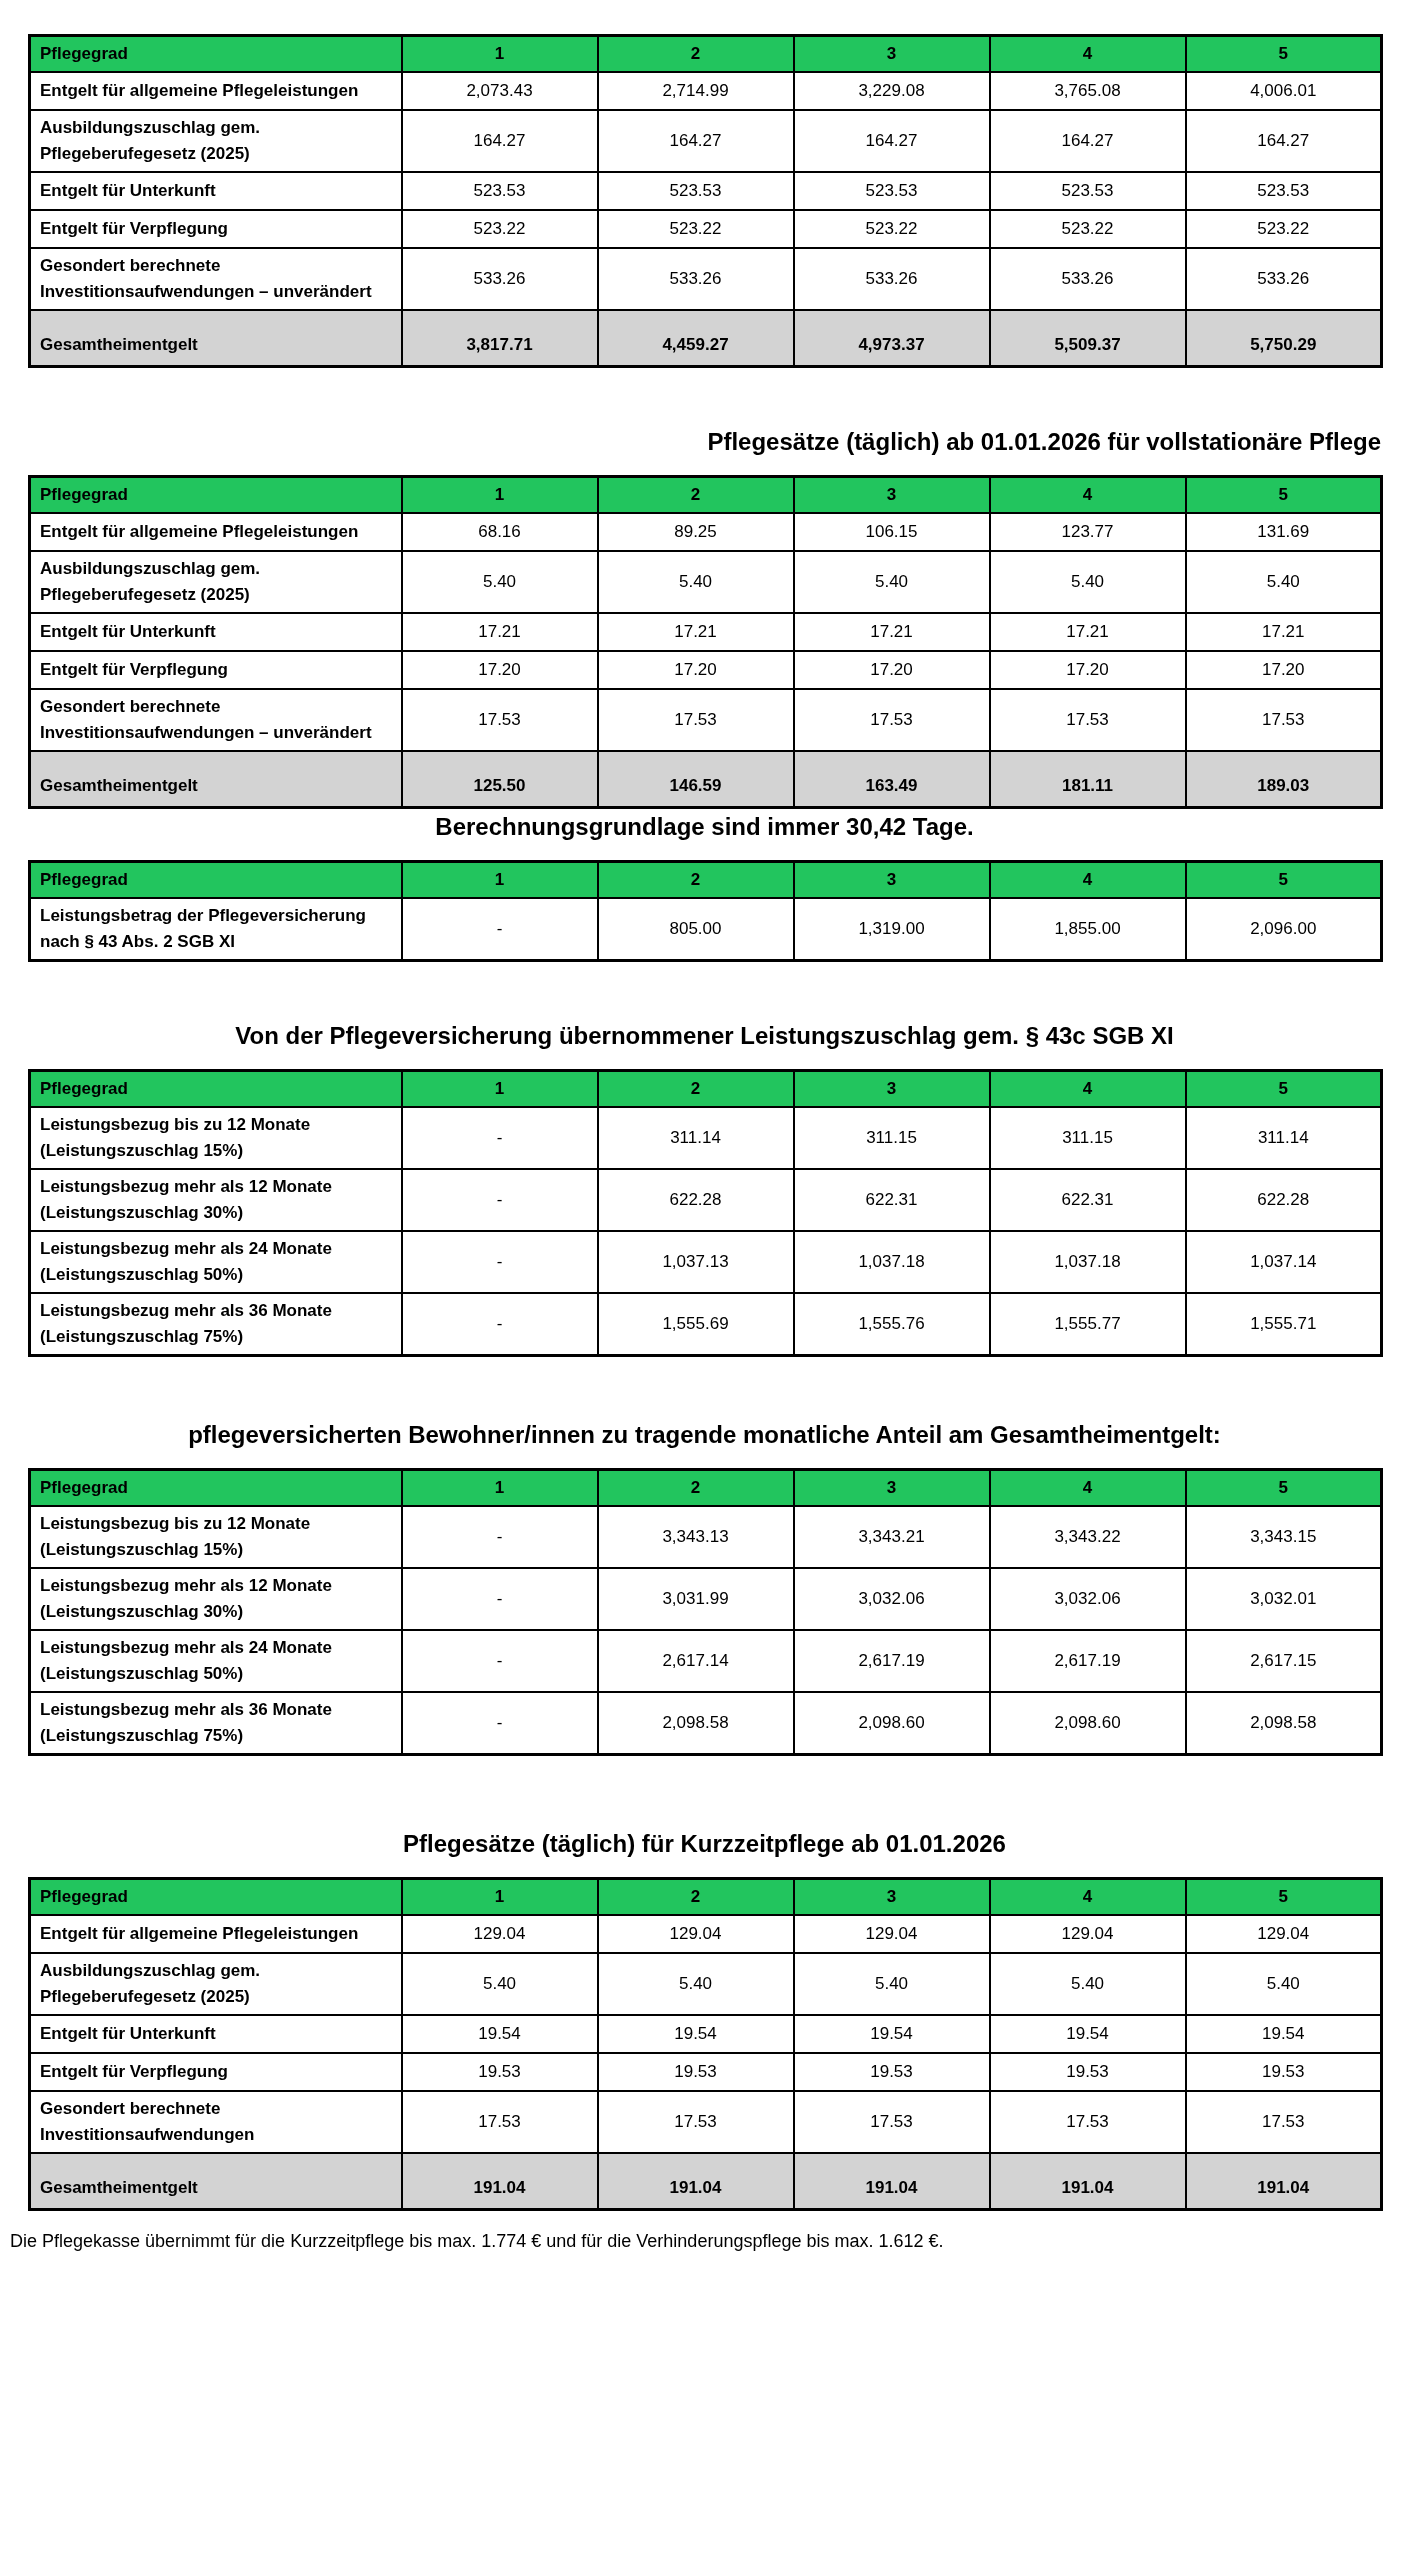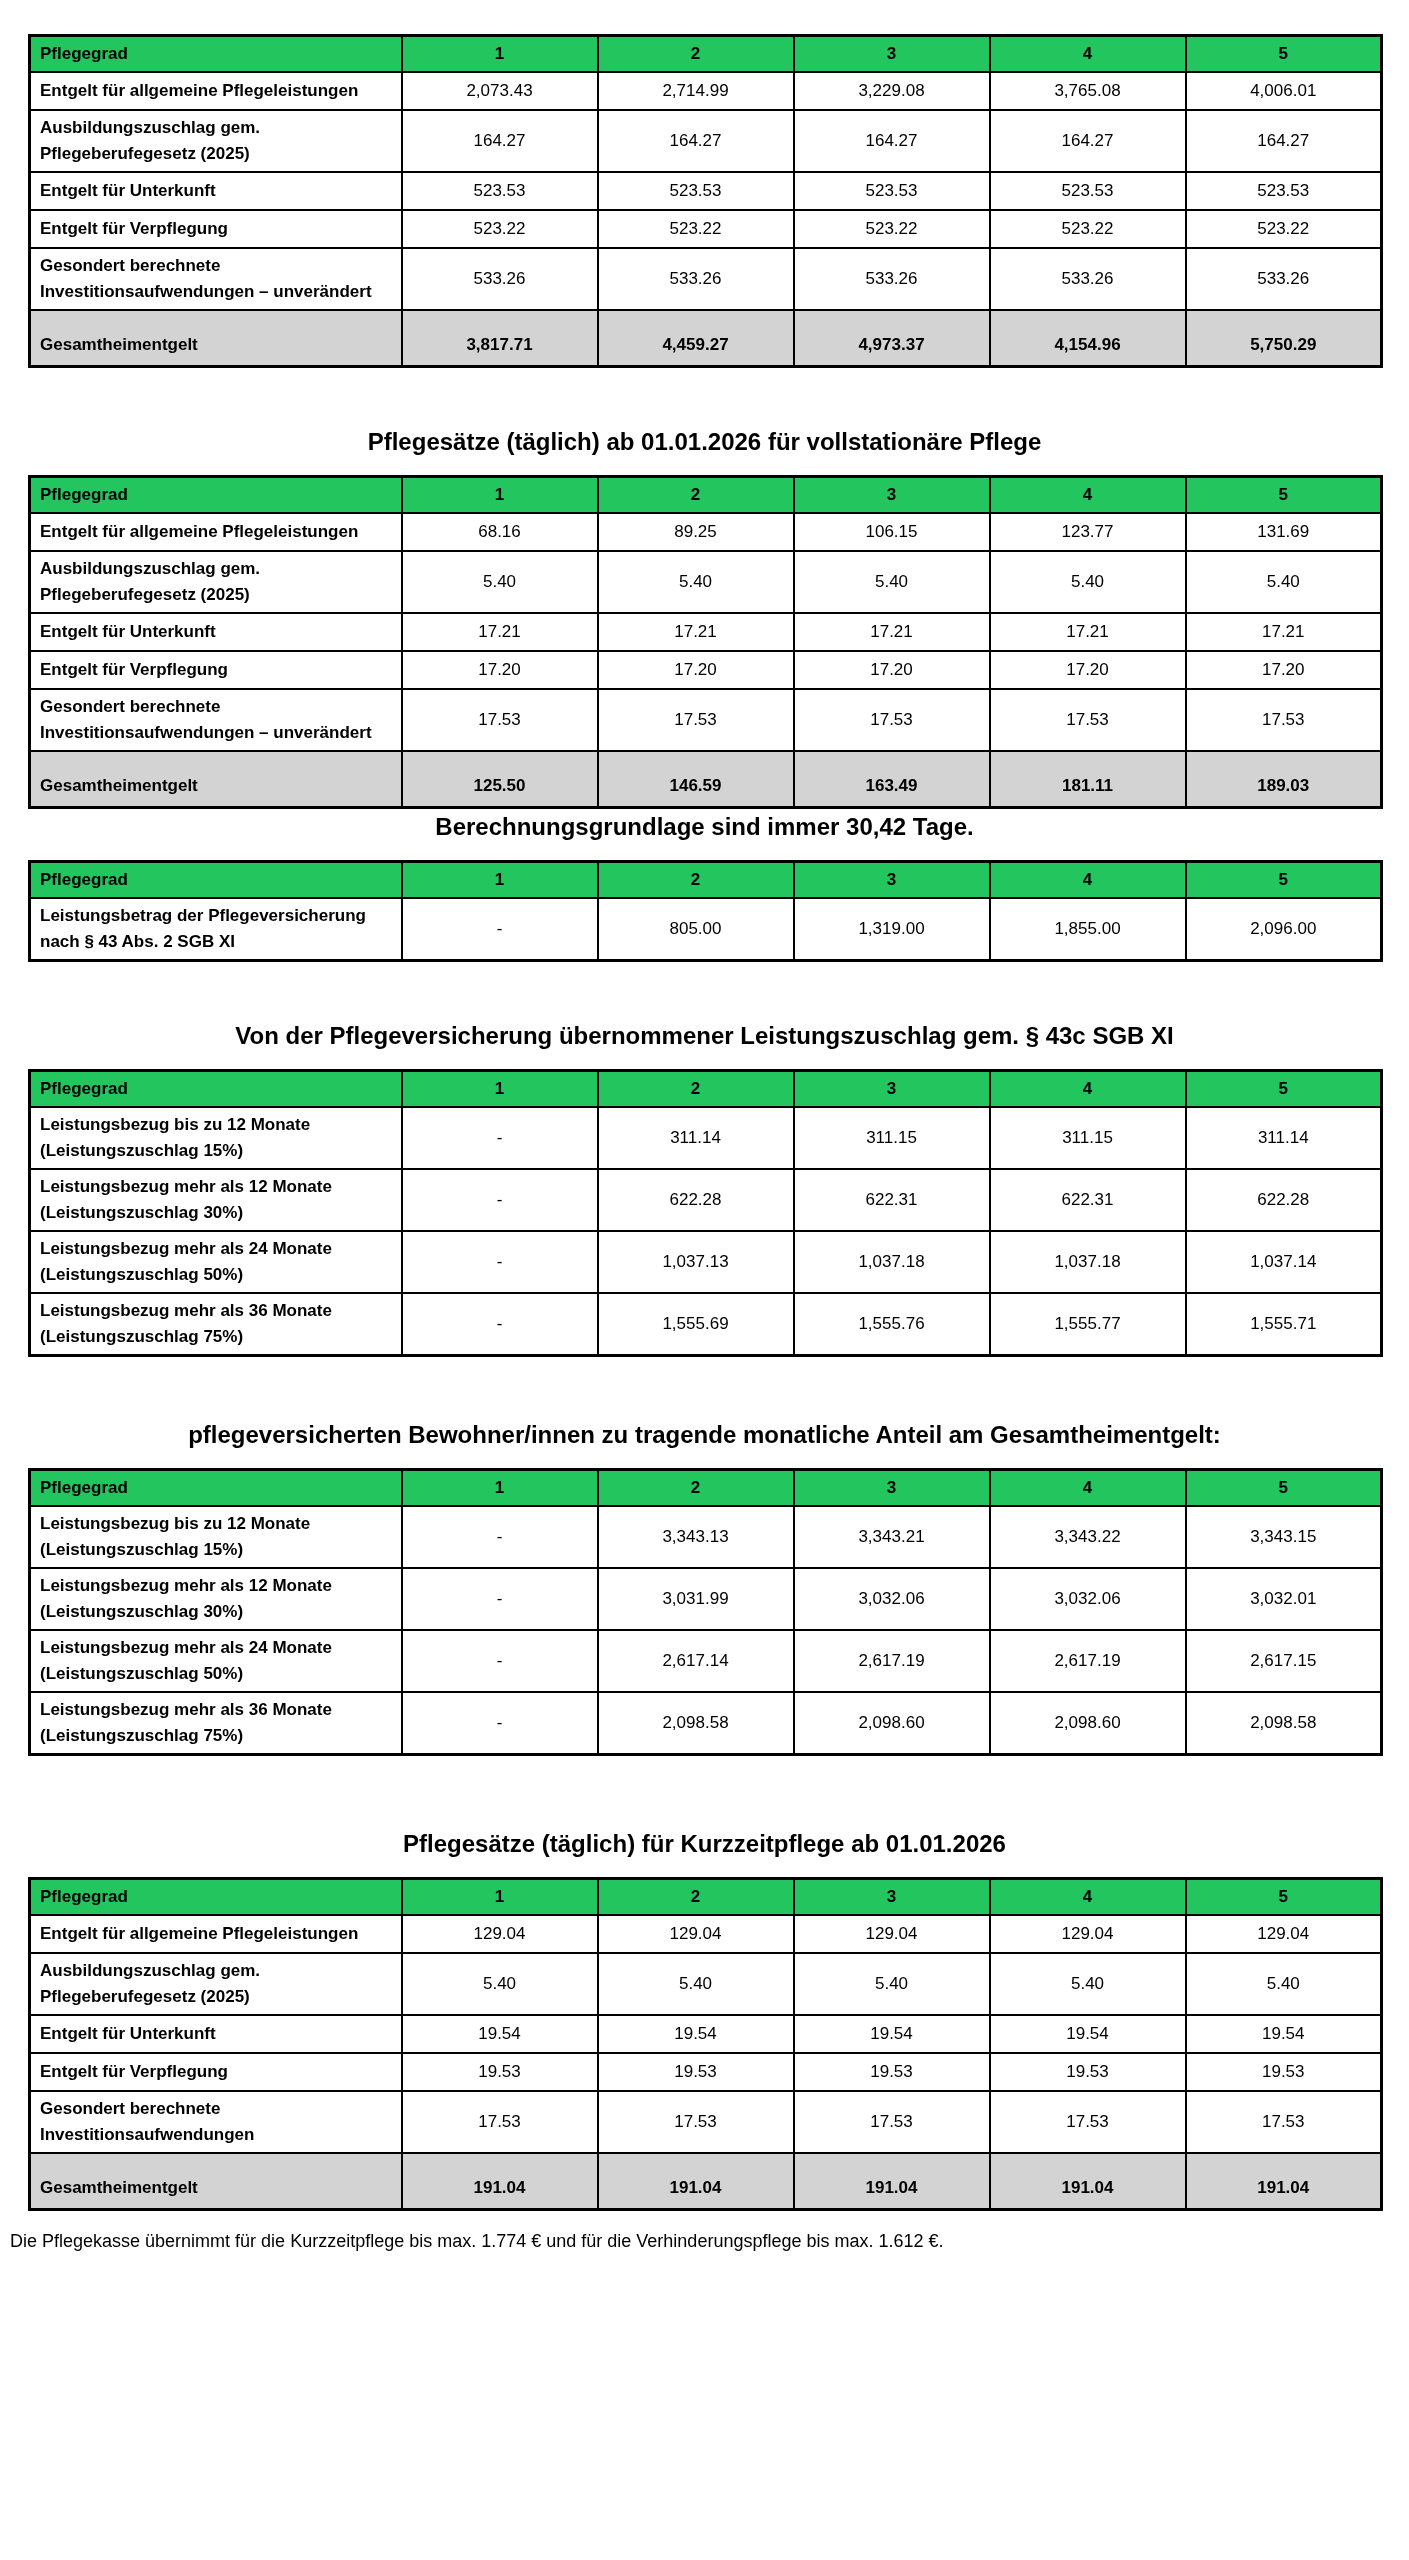--- a/index.html
+++ b/index.html
@@ -37,21 +37,21 @@
     overflow: hidden;
   }
   thead th { background: #22c55e; }
   th.label, td.label { text-align: left; font-weight: bold; padding: 4px 9px; }
   th.val  { text-align: center; font-weight: bold; padding: 4px; }
   td.val  { text-align: center; font-weight: normal; padding: 5px 4px; }
   tr.total td { background: #d3d3d3; font-weight: bold; padding-top: 21px; padding-bottom: 7px; }
 
   #sec0 .sec-title { margin-top: 0; }
   #sec0 table.rates-table { margin-top: 18px; }
-  #sec1 .sec-title { margin-top: 56px; }
+  #sec1 .sec-title { margin-top: 56px; text-align: right; }
   #sec2 .sec-title { }
   #sec3 .sec-title { margin-top: 56px; }
   #sec4 .sec-title { margin-top: 60px; }
   #sec5 .sec-title { margin-top: 70px; }
 
   .footnote {
     font-size: 18px;
     line-height: 24px;
     margin: 18px 0 0 -18px;
     text-align: left;
@@ -121,21 +121,21 @@
             <td class="val">533.26</td>
             <td class="val">533.26</td>
             <td class="val">533.26</td>
             <td class="val">533.26</td>
           </tr>
           <tr class="total">
             <td class="label">Gesamtheimentgelt</td>
             <td class="val">3,817.71</td>
             <td class="val">4,459.27</td>
             <td class="val">4,973.37</td>
-            <td class="val">4,154.96</td>
+            <td class="val">5,509.37</td>
             <td class="val">5,750.29</td>
           </tr>
         </tbody>
       </table>
   </section>
 
   <section class="sec" id="sec1">
     <div class="sec-title">
         <div>Pflegesätze (täglich) ab 01.01.2026 für vollstationäre Pflege</div>
       </div>

